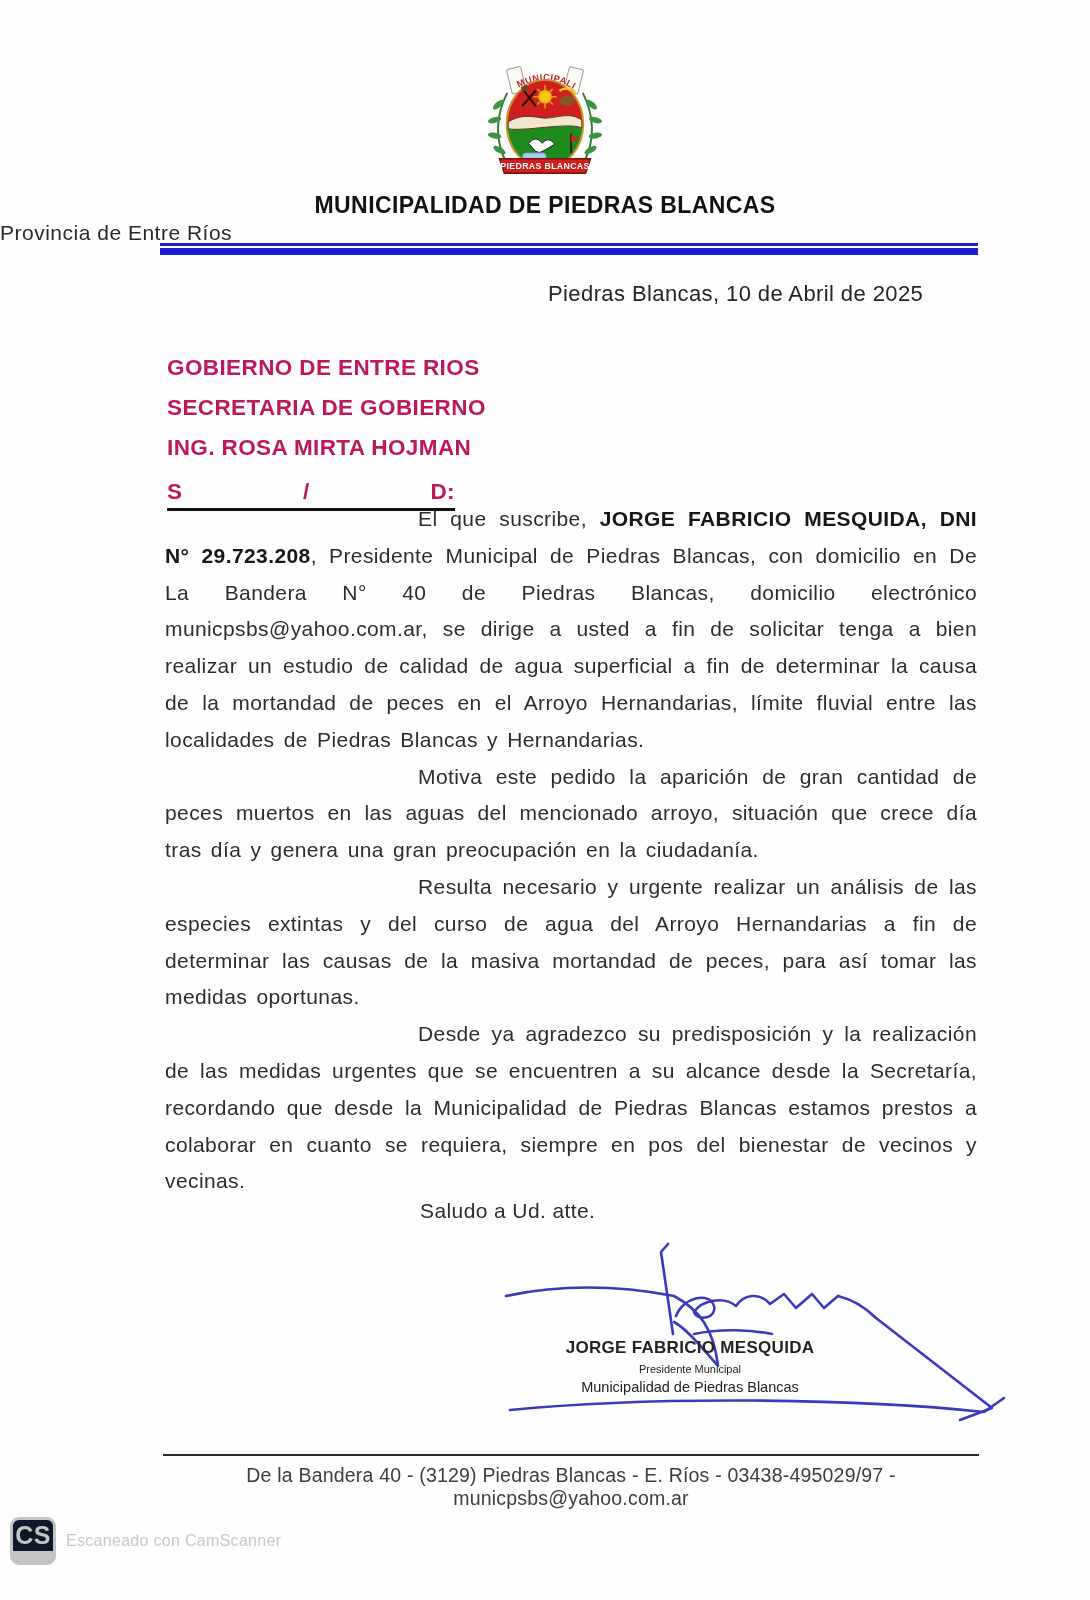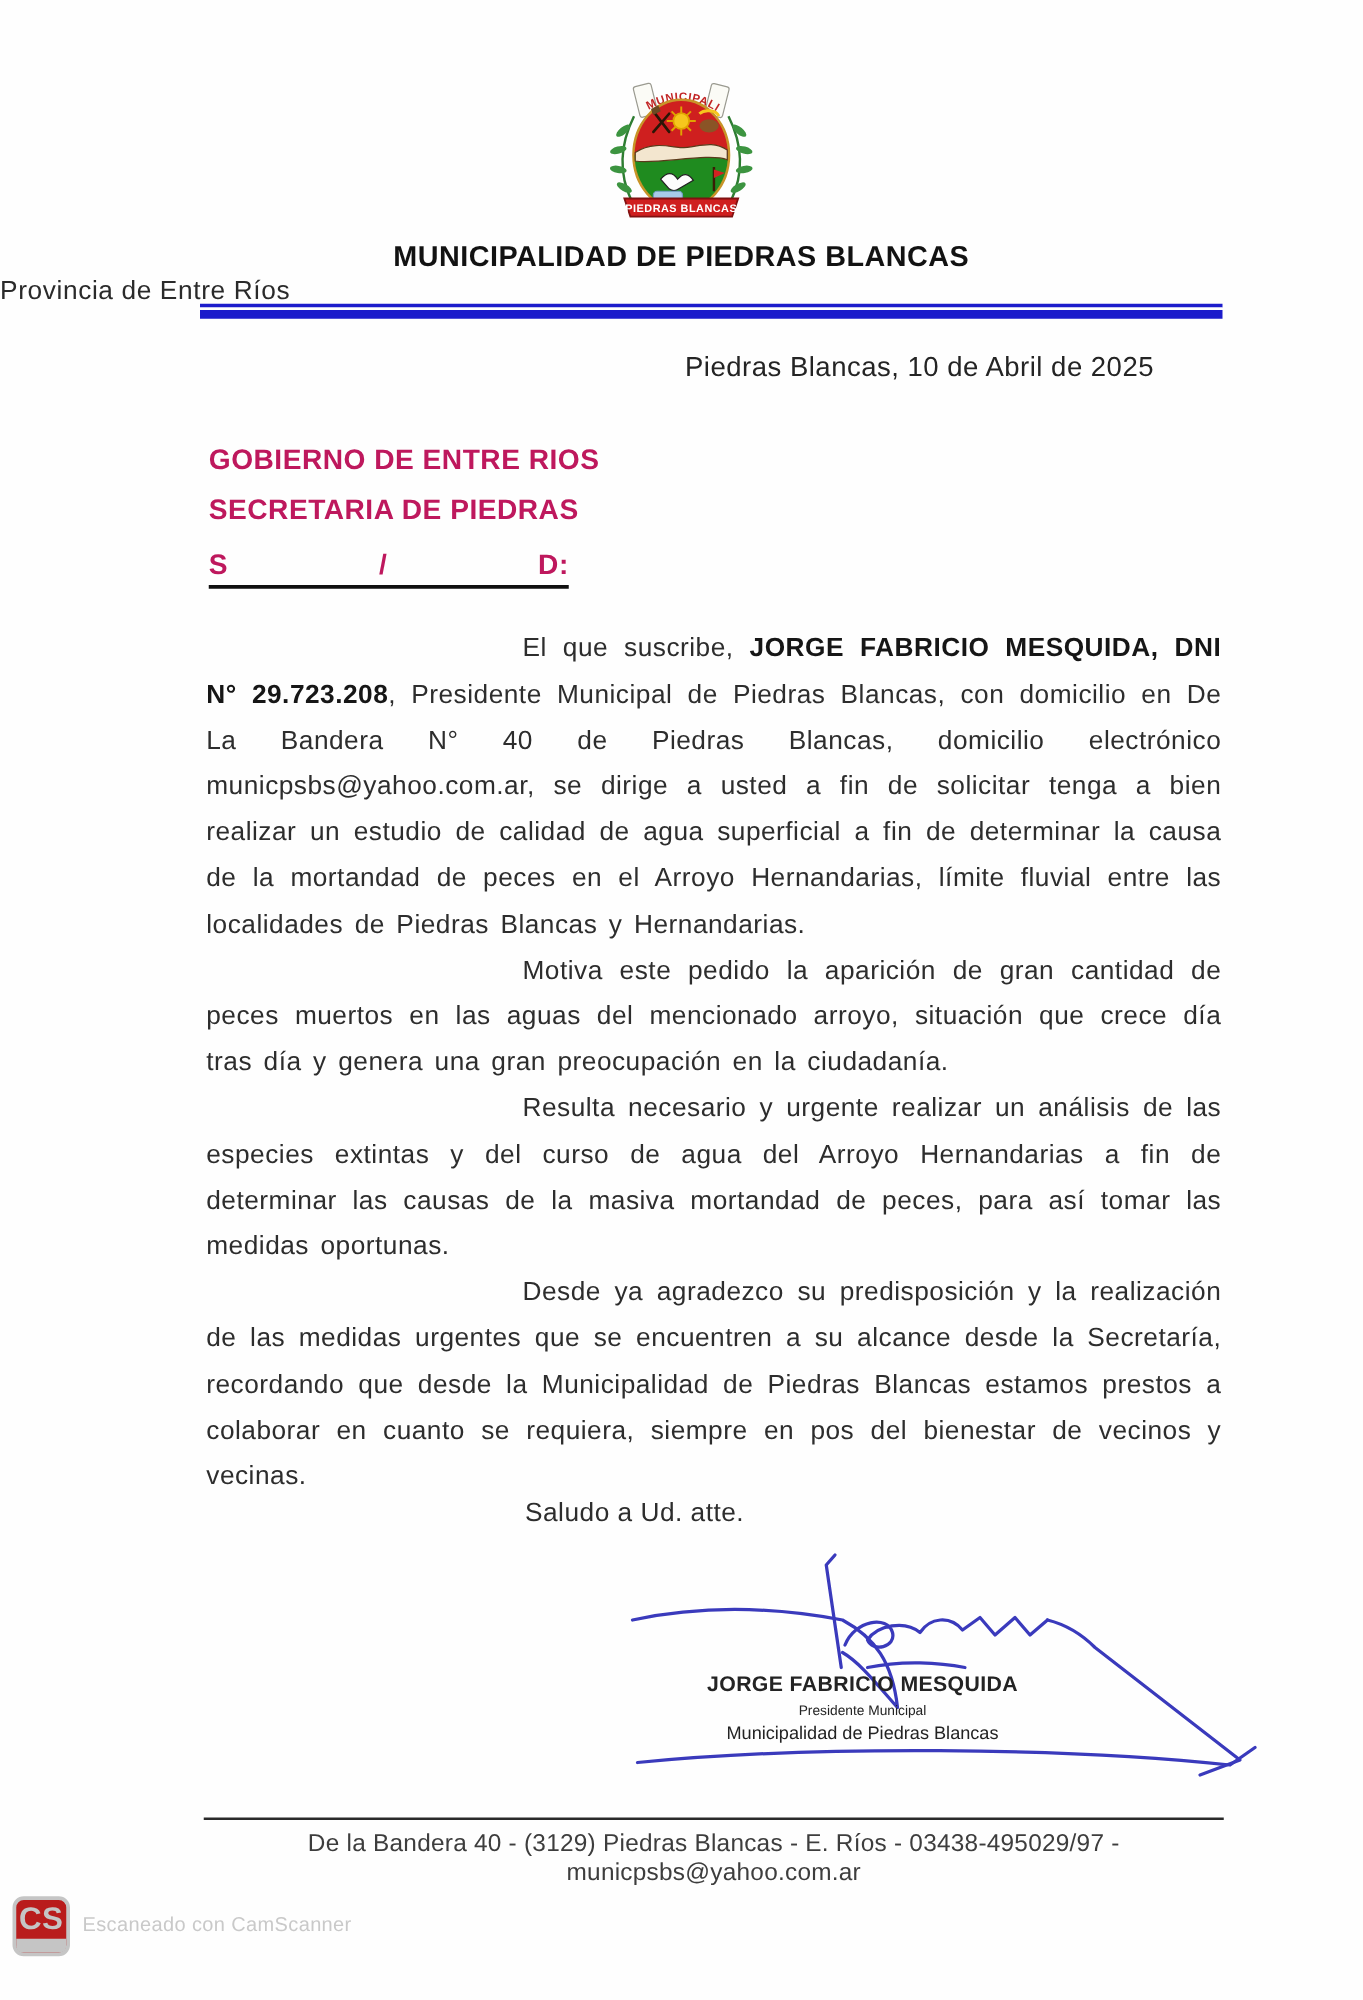--- a/index.html
+++ b/index.html
@@ -68,21 +68,21 @@
   .footer-rule { position:absolute; top:1454px; left:163px; width:816px; height:2px; background:#2a2a2a; }
   .footer-text {
     position:absolute; top:1464px; left:163px; width:816px; text-align:center;
     font-size:19.5px; color:#3d3d3d; letter-spacing:0.2px;
   }
 
   
   .cs-badge {
     position:absolute; top:1517px; left:10px; width:46px; height:48px;
     border:3px solid #c5c5c5; border-radius:9px; box-sizing:border-box;
-    background:#b91c1c;
+    background:#0f172a;
   }
   .cs-letters {
     display:block; text-align:center; font-size:25px; font-weight:bold;
     color:#c5c5c5; line-height:30px; letter-spacing:0.5px;
   }
   .cs-foot {
     position:absolute; bottom:0; left:0; width:100%; height:11px;
     background:#c5c5c5; border-radius:0 0 5px 5px;
   }
   .cs-text {
@@ -166,21 +166,22 @@
   <div class="rule">
     <div class="rule-thin" style="background:#1c1ccb"></div>
     <div class="rule-gap"></div>
     <div class="rule-thick" style="background:#1c1ccb"></div>
   </div>
 
   <div class="date-line">Piedras Blancas, 10 de Abril de 2025</div>
 
   <div class="recipient">
     <div class="r-line">GOBIERNO DE ENTRE RIOS</div>
-    <div class="r-line">SECRETARIA DE PIEDRAS</div>
+    <div class="r-line">SECRETARIA DE GOBIERNO</div>
+    <div class="r-line">ING. ROSA MIRTA HOJMAN</div>
     <div class="salutation">
       <span>S</span>
       <span>/</span>
       <span>D:</span>
     </div>
   </div>
 
   <div class="body-text">
     <p><span>El que suscribe, </span><span class="p1-bold">JORGE FABRICIO MESQUIDA, DNI N° 29.723.208</span><span>, Presidente Municipal de Piedras Blancas, con domicilio en De La Bandera N° 40 de Piedras Blancas, domicilio electrónico municpsbs@yahoo.com.ar, se dirige a usted a fin de solicitar tenga a bien realizar un estudio de calidad de agua superficial a fin de determinar la causa de la mortandad de peces en el Arroyo Hernandarias, límite fluvial entre las localidades de Piedras Blancas y Hernandarias.</span></p>
     <p>Motiva este pedido la aparición de gran cantidad de peces muertos en las aguas del mencionado arroyo, situación que crece día tras día y genera una gran preocupación en la ciudadanía.</p>

